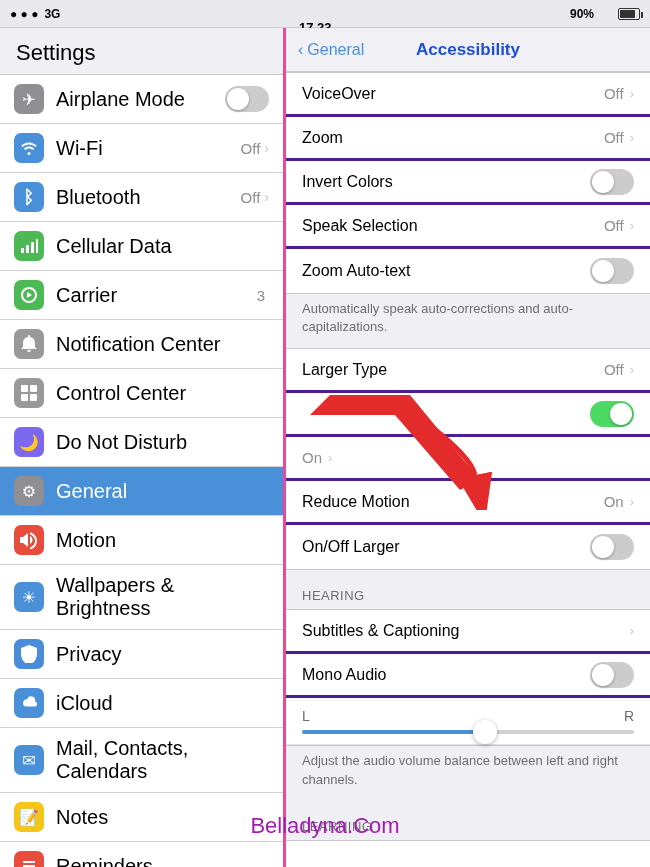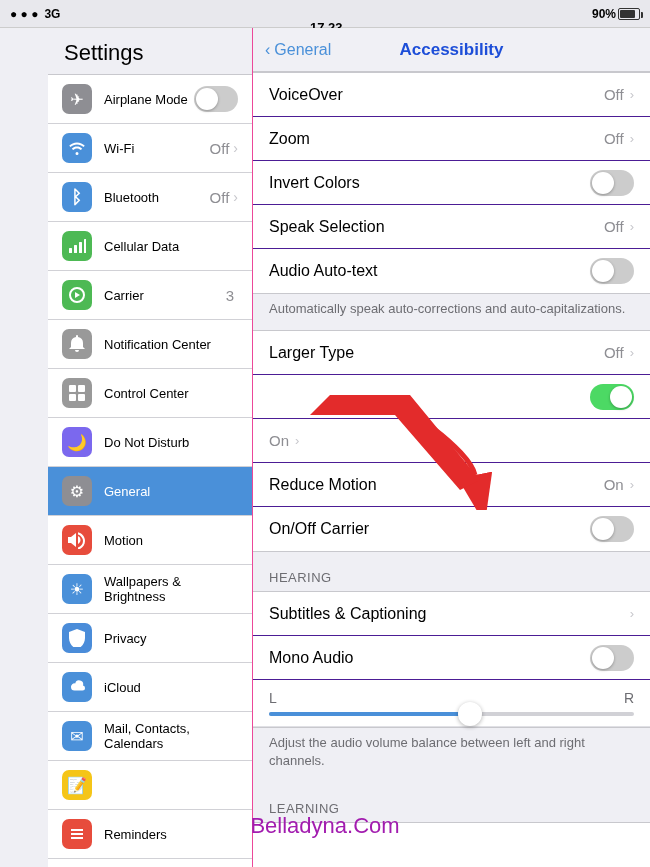--- a/index.html
+++ b/index.html
@@ -19,21 +19,21 @@
       align-items: center;
       height: 28px;
       background: #e8e8ed;
       padding: 0 10px;
       font-size: 12px;
       font-weight: 600;
       border-bottom: 1px solid #ccc;
     }
     .status-left { display: flex; gap: 6px; align-items: center; }
     .status-center { font-size: 13px; font-weight: 600; margin-top: 27px; }
-    .status-right { display: flex; gap: 2px; align-items: center; font-size: 12px; }
+    .status-right { display: flex; gap: 24px; align-items: center; font-size: 12px; }
 
     .battery-icon {
       display: inline-flex; align-items: center;
       border: 1.5px solid #333; border-radius: 2px;
       padding: 1px; height: 12px; width: 22px; position: relative;
     }
     .battery-fill {
       background: #333; height: 8px; width: 85%;
       border-radius: 1px;
     }
@@ -43,26 +43,25 @@
     }
 
     
     .app-container {
       display: flex;
       height: calc(867px - 28px);
     }
 
     
     .sidebar {
-      width: 253px;
+      width: 286px;
       background: #efeff4;
-      border-right: 1px solid #ec4899;
+      border-right: 3px solid #ec4899;
       overflow-y: auto;
       flex-shrink: 0;
-      padding-left: 48px;
     }
     .sidebar-header {
       padding: 12px 16px 8px;
       font-size: 22px;
       font-weight: 300;
       color: #000;
       background: #efeff4;
       border-bottom: 1px solid #c8c8cd;
     }
 
@@ -100,21 +99,21 @@
     .icon-general { background: #8e8e93; }
     .icon-sounds { background: #e74c3c; }
     .icon-wallpaper { background: #4a90d9; }
     .icon-privacy { background: #4a8cd9; }
     .icon-icloud { background: #4a90d9; }
     .icon-mail { background: #4a90d9; }
     .icon-notes { background: #f5c518; }
     .icon-reminders { background: #e74c3c; }
 
     .item-label {
-      font-size: 13px;
+      font-size: 20px;
       color: #000;
       flex: 1;
     }
     .item-value {
       font-size: 15px;
       color: #8e8e93;
       margin-right: 4px;
     }
     .item-chevron {
       color: #c7c7cc;
@@ -195,21 +194,21 @@
       border-top: 1px solid #c8c8cd;
       border-bottom: 1px solid #c8c8cd;
       margin-bottom: 0;
     }
 
     .settings-row {
       display: flex;
       align-items: center;
       padding: 0 16px;
       min-height: 44px;
-      border-bottom: 1px solid #4c1d95;
+      border-bottom: 3px solid #4c1d95;
       background: #fff;
       cursor: pointer;
     }
     .settings-row:last-child { border-bottom: none; }
     .row-label {
       font-size: 16px;
       color: #000;
       flex: 1;
     }
     .row-value {
@@ -410,20 +409,21 @@
       <span class="item-label">iCloud</span>
     </div>
 
     <div class="sidebar-item">
       <div class="item-icon icon-mail">✉</div>
       <span class="item-label">Mail, Contacts, Calendars</span>
     </div>
 
     <div class="sidebar-item">
       <div class="item-icon icon-notes">📝</div>
+      <span class="item-label">Notes</span>
     </div>
 
     <div class="sidebar-item">
       <div class="item-icon icon-reminders">
         <svg width="18" height="18" viewBox="0 0 18 18" fill="white">
           <line x1="3" y1="5" x2="15" y2="5" stroke="white" stroke-width="2"></line>
           <line x1="3" y1="9" x2="15" y2="9" stroke="white" stroke-width="2"></line>
           <line x1="3" y1="13" x2="15" y2="13" stroke="white" stroke-width="2"></line>
         </svg>
       </div>
@@ -467,21 +467,21 @@
           <div class="toggle row-toggle"></div>
         </div>
 
         <div class="settings-row">
           <span class="row-label">Speak Selection</span>
           <span class="row-value">Off</span>
           <span class="row-chevron">›</span>
         </div>
 
         <div class="settings-row">
-          <span class="row-label">Audio Auto-text</span>
+          <span class="row-label">Zoom Auto-text</span>
           <div class="toggle row-toggle"></div>
         </div>
       </div>
       <div class="section-footer">Automatically speak auto-corrections and auto-capitalizations.</div>
     </div>
 
     <div class="section-group">
       <div class="settings-group">
 
         <div class="settings-row">
@@ -499,21 +499,21 @@
           <span class="row-chevron">›</span>
         </div>
 
         <div class="settings-row">
           <span class="row-label">Reduce Motion</span>
           <span class="row-value">On</span>
           <span class="row-chevron">›</span>
         </div>
 
         <div class="settings-row">
-          <span class="row-label">On/Off Carrier</span>
+          <span class="row-label">On/Off Larger</span>
           <div class="toggle row-toggle"></div>
         </div>
       </div>
     </div>
 
     <div class="section-group">
       <div class="section-header">HEARING</div>
       <div class="settings-group">
 
         <div class="settings-row">

